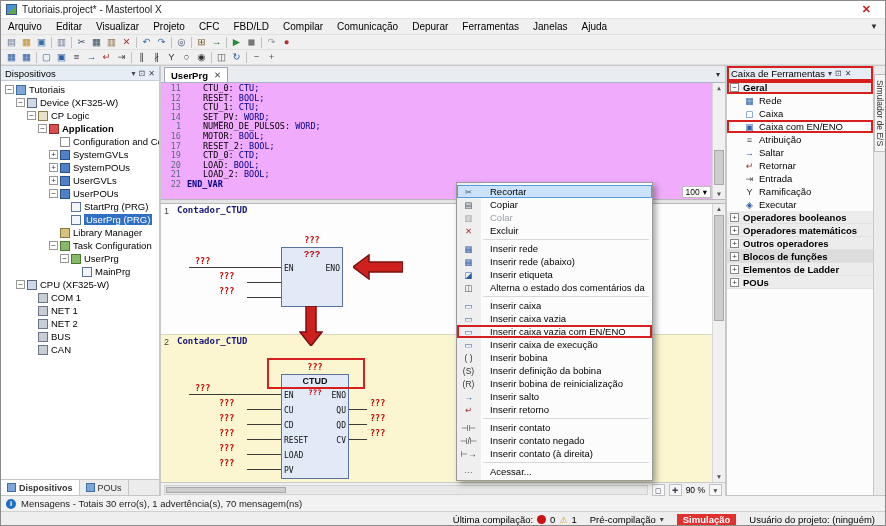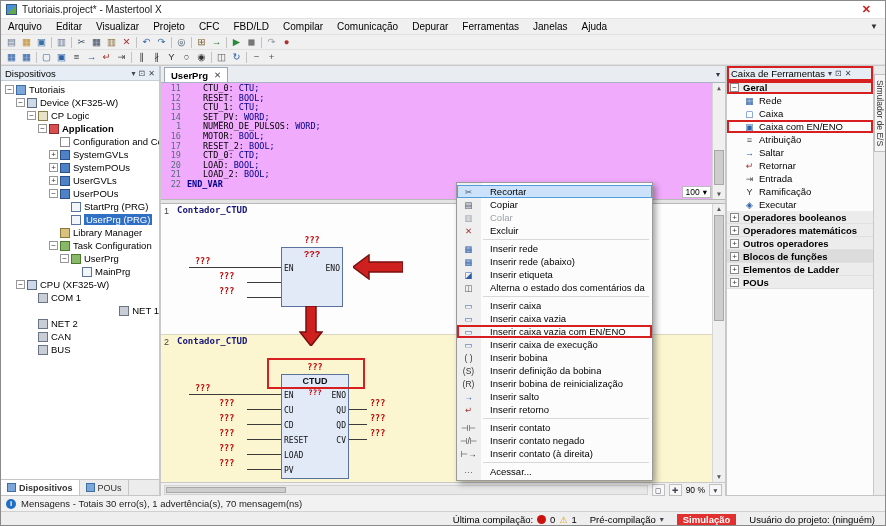--- a/index.html
+++ b/index.html
@@ -296,39 +296,39 @@
           <div class="tree-row" style="padding-left: 15px;">
             <span class="expander">−</span>
             <span class="ico ico-device"></span>
             <span class="tree-label">CPU (XF325-W)</span>
           </div>
           <div class="tree-row" style="padding-left: 26px;">
             <span class="expander-spacer"></span>
             <span class="ico ico-port"></span>
             <span class="tree-label">COM 1</span>
           </div>
-          <div class="tree-row" style="padding-left: 26px; justify-content: flex-end;">
+          <div class="tree-row" style="padding-left: 26px;">
             <span class="expander-spacer"></span>
             <span class="ico ico-port"></span>
             <span class="tree-label">NET 1</span>
           </div>
           <div class="tree-row" style="padding-left: 26px;">
             <span class="expander-spacer"></span>
             <span class="ico ico-port"></span>
             <span class="tree-label">NET 2</span>
           </div>
           <div class="tree-row" style="padding-left: 26px;">
             <span class="expander-spacer"></span>
             <span class="ico ico-port"></span>
+            <span class="tree-label">BUS</span>
+          </div>
+          <div class="tree-row" style="padding-left: 26px;">
+            <span class="expander-spacer"></span>
+            <span class="ico ico-port"></span>
             <span class="tree-label">CAN</span>
-          </div>
-          <div class="tree-row" style="padding-left: 26px;">
-            <span class="expander-spacer"></span>
-            <span class="ico ico-port"></span>
-            <span class="tree-label">BUS</span>
           </div>
         </div>
       <div class="panel-tabs">
           <div class="ptab active">
             <span class="ptab-ico"></span>
             <span>Dispositivos</span>
           </div>
           <div class="ptab">
             <span class="ptab-ico"></span>
             <span>POUs</span>

